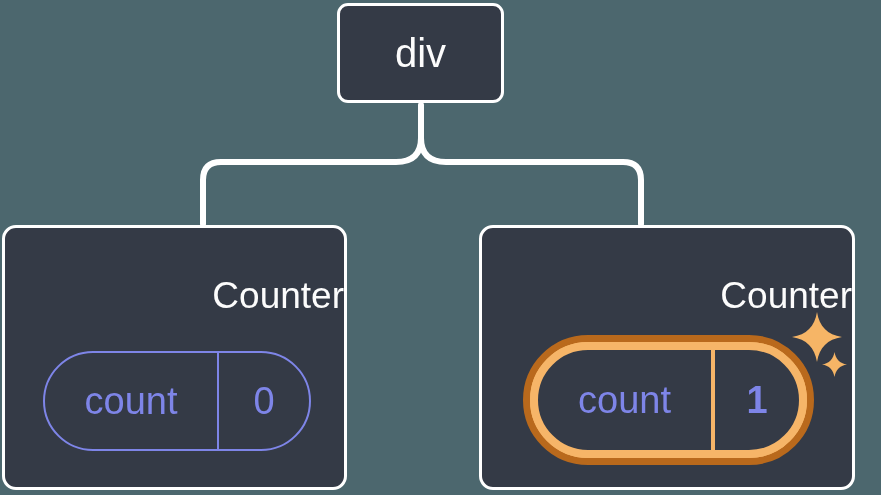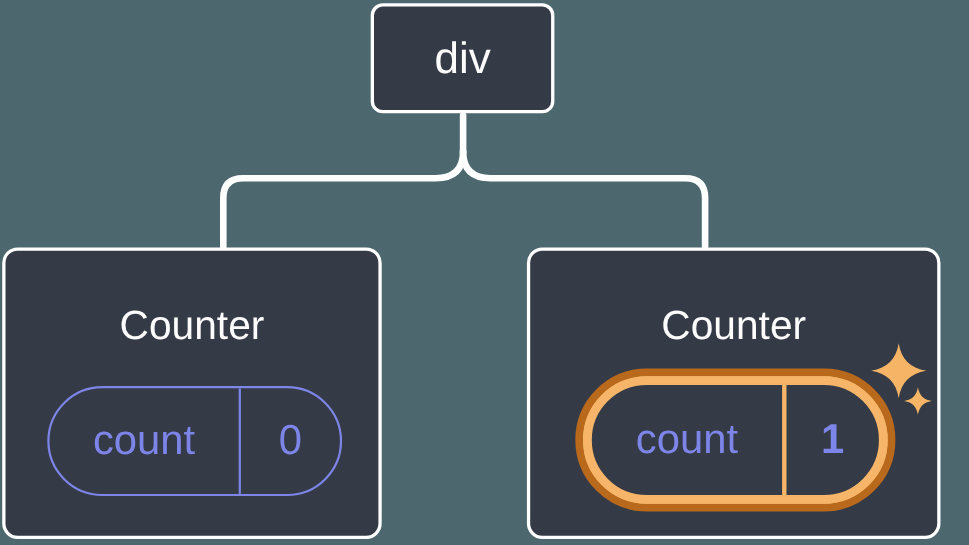--- a/index.html
+++ b/index.html
@@ -59,21 +59,21 @@
     background: var(--card-fill);
     border: 3px solid var(--card-border);
     border-radius: 14px;
   }
   .card-left  { left: 2px;   width: 345px; }
   .card-right { left: 479px; width: 376px; }
   .card-title {
     position: absolute;
     top: 46px; left: 0;
     width: 100%;
-    text-align: center;
+    text-align: right;
     color: var(--text-white);
     font-size: 37px;
     font-weight: 500;
     line-height: 44px;
   }
   
   .pill {
     position: absolute;
     left: 38px; top: 123px;
     width: 268px; height: 100px;

